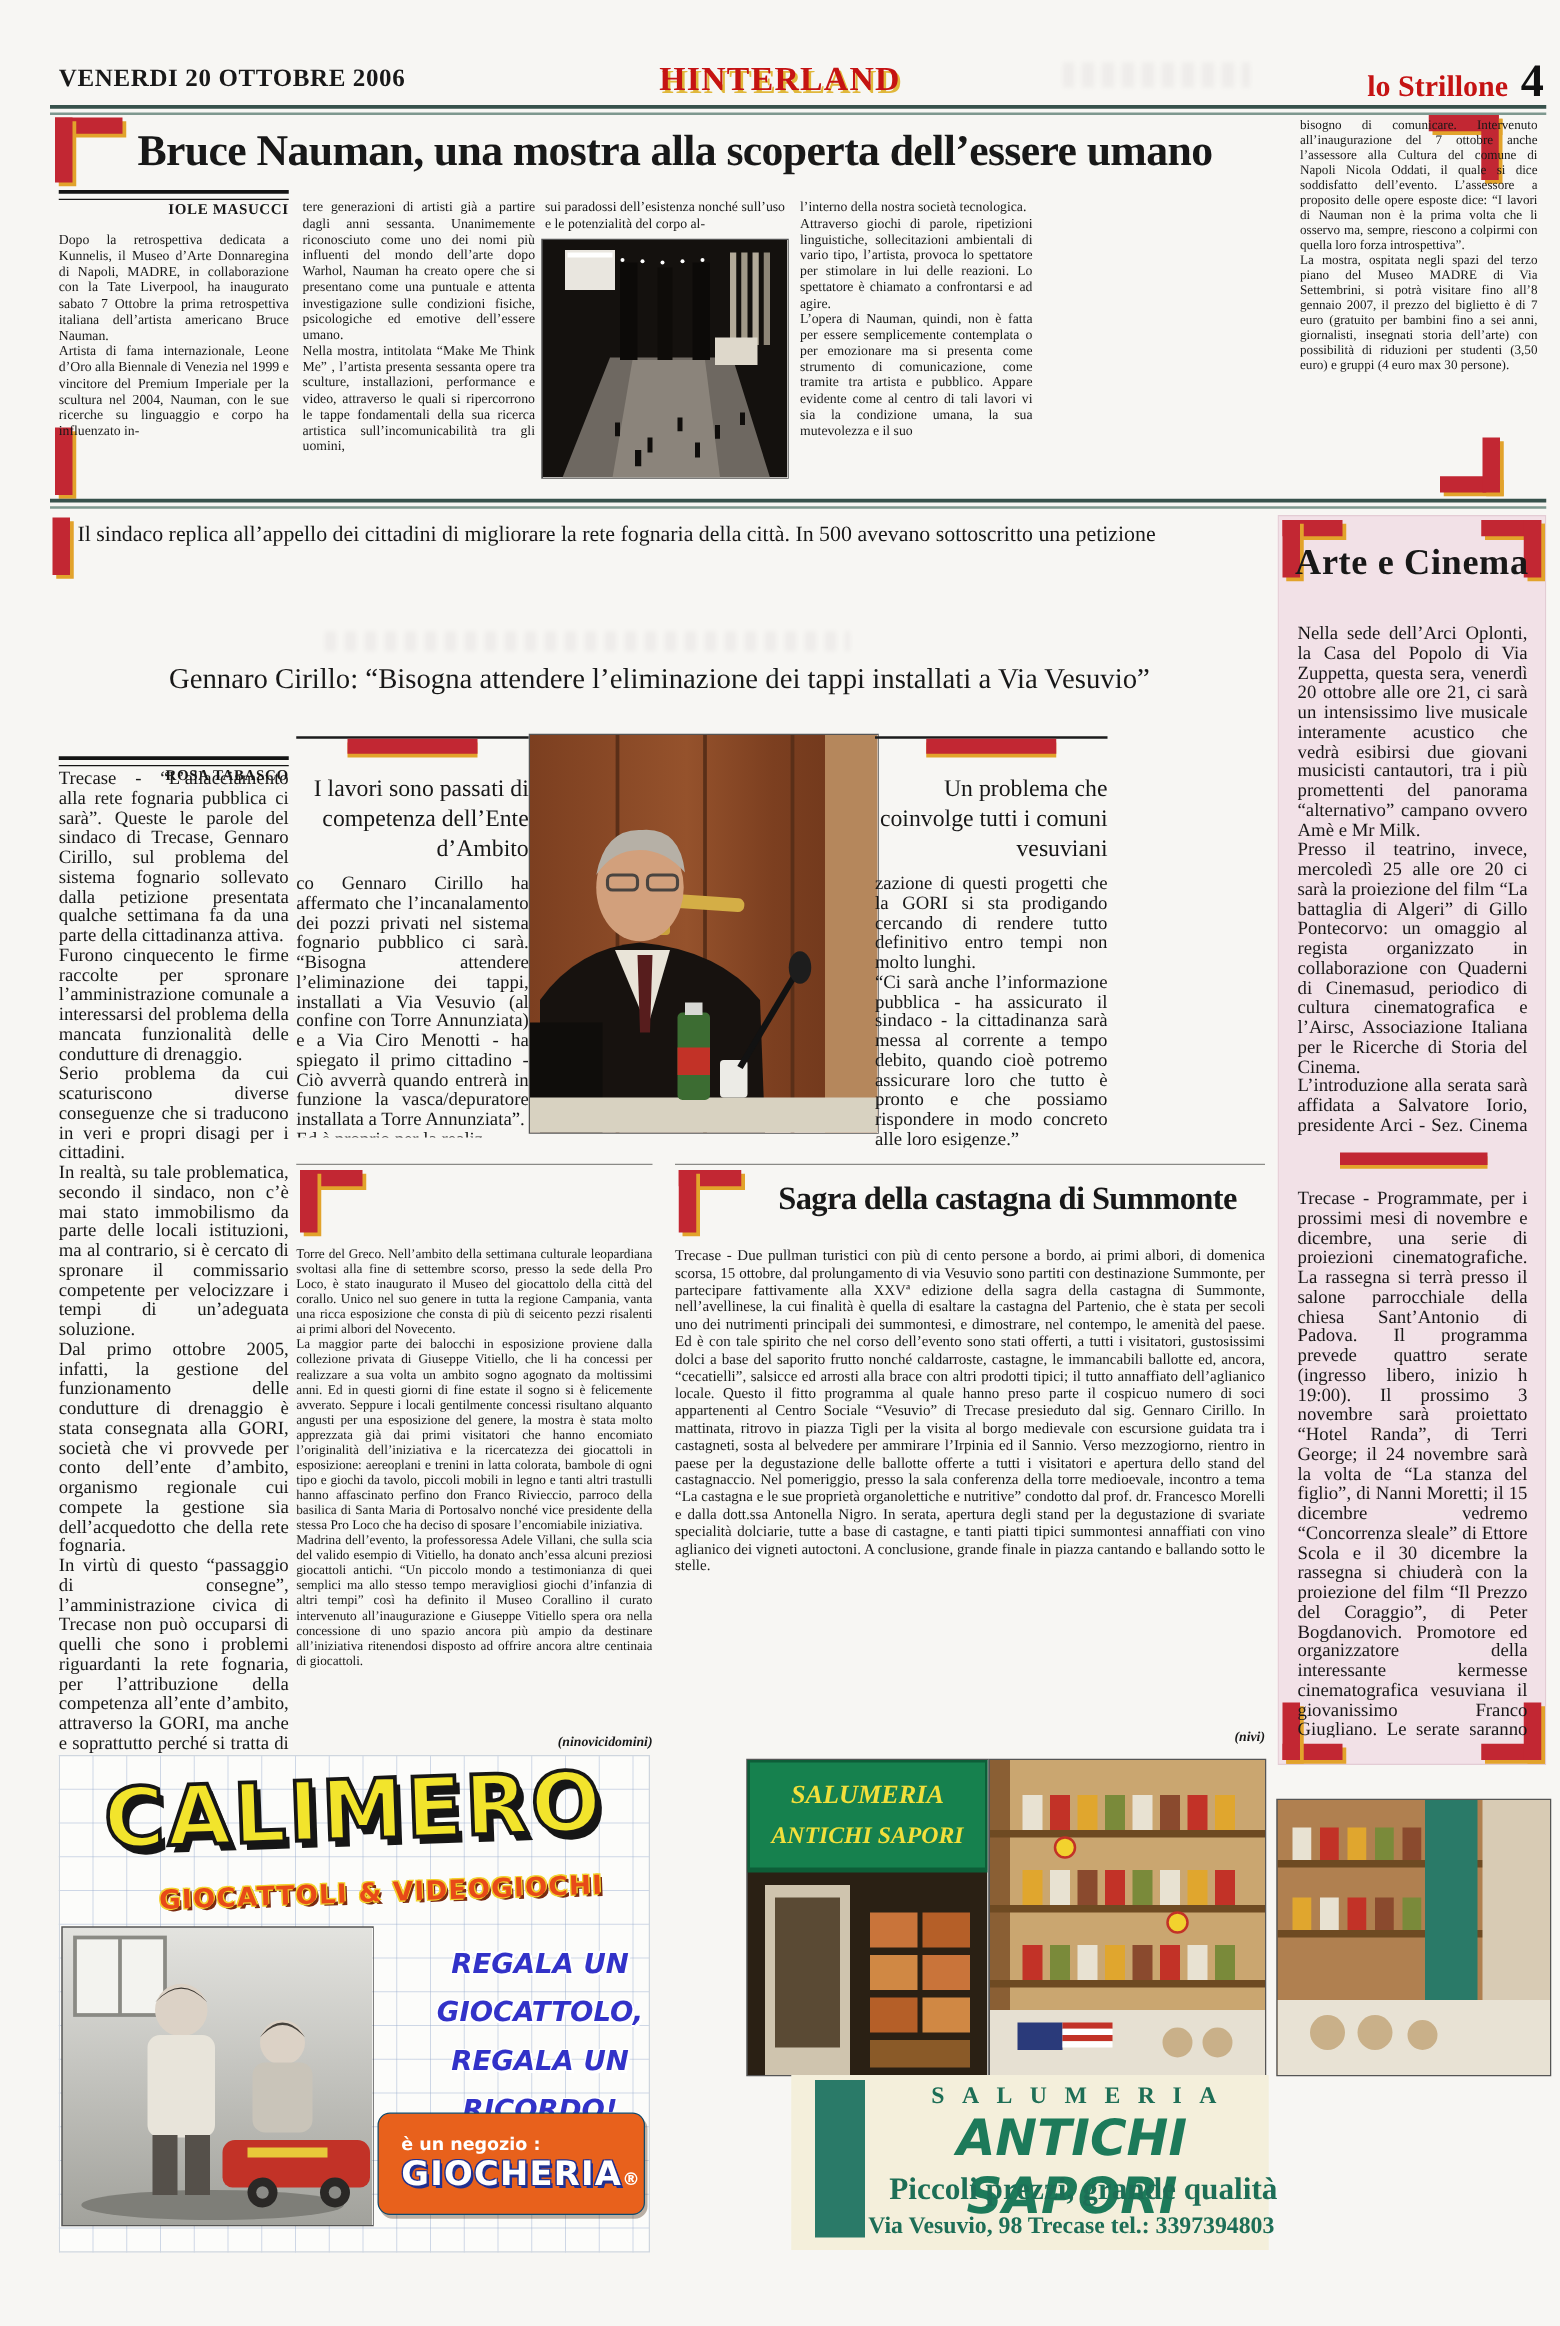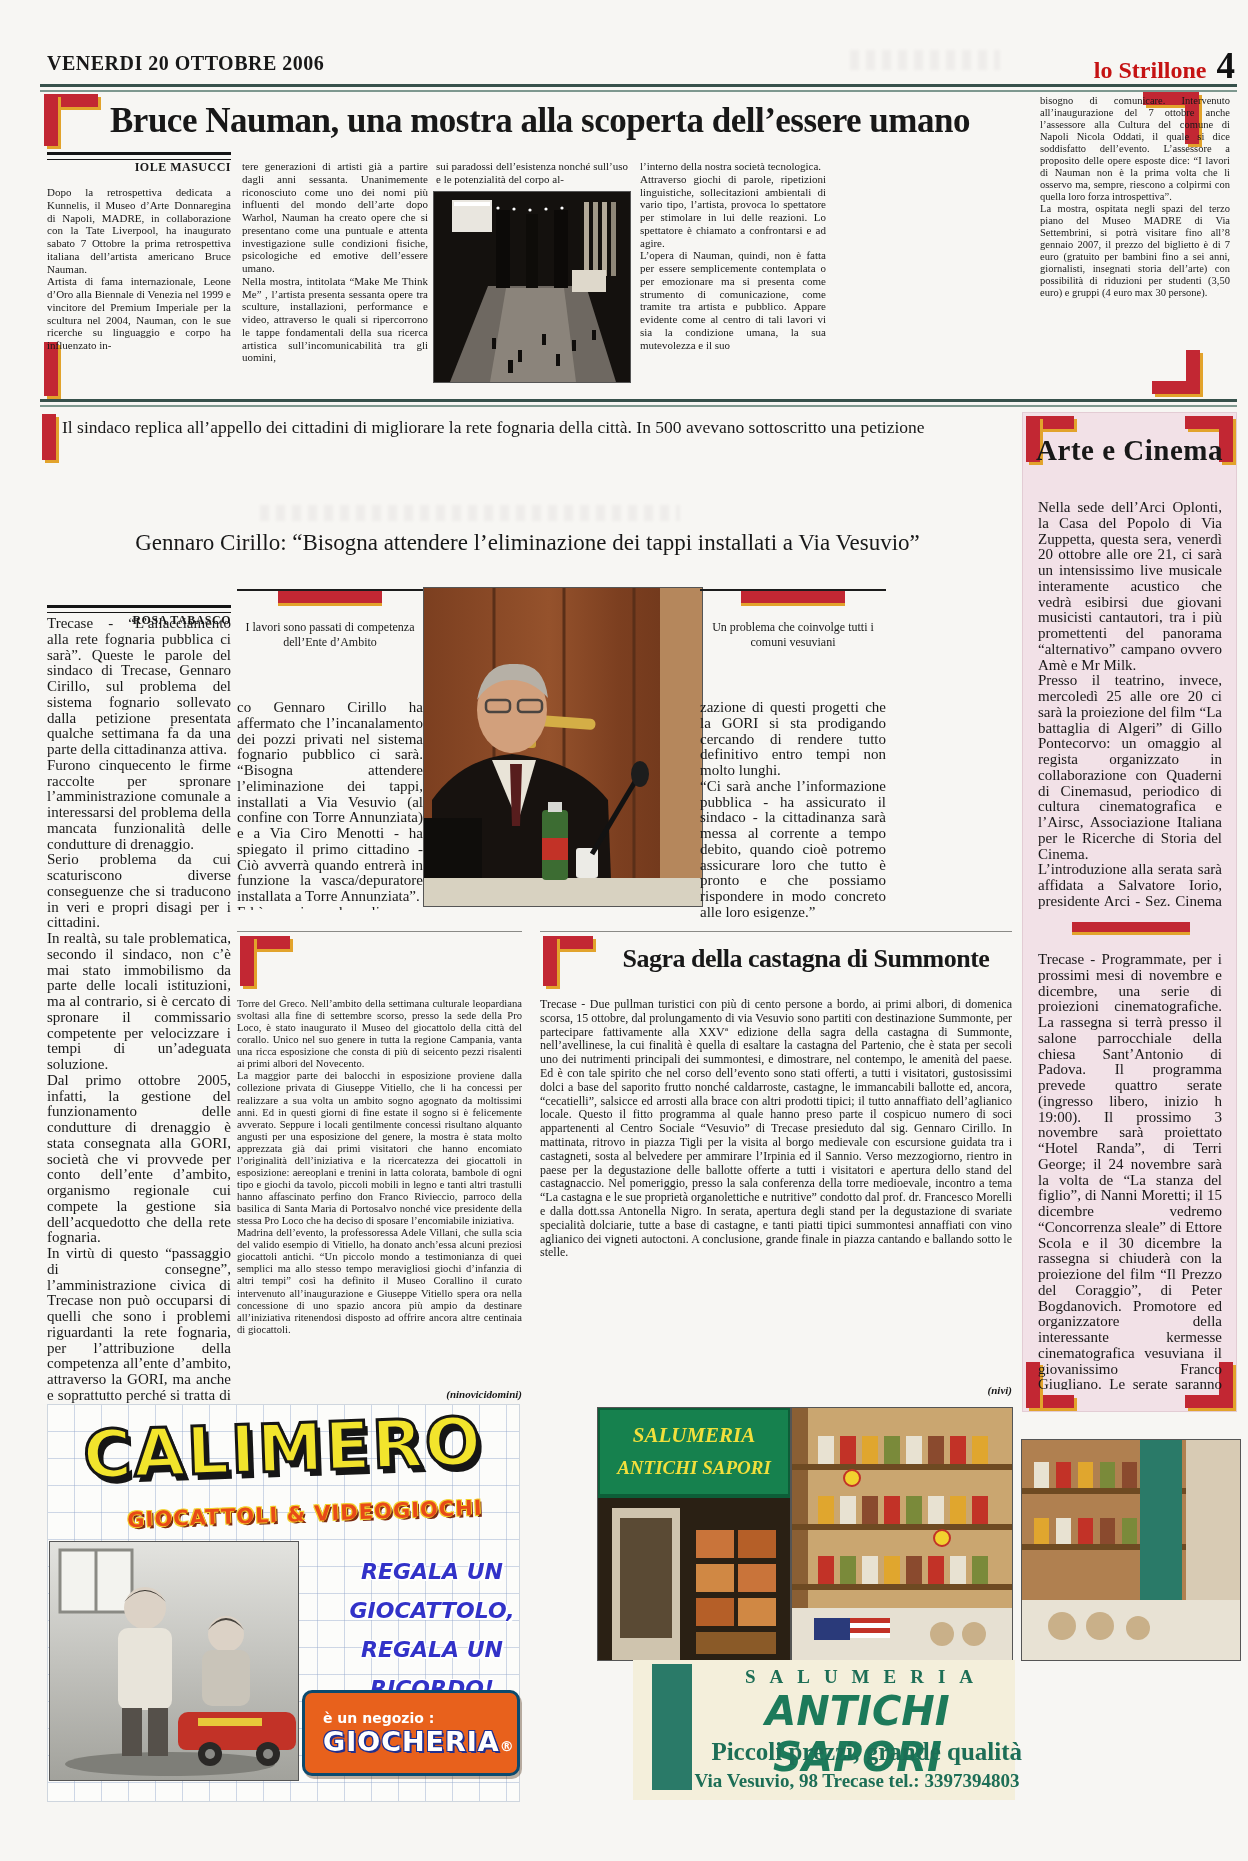--- a/index.html
+++ b/index.html
@@ -33,21 +33,21 @@
   .sz-main{font-size:15px;line-height:1.05;}
   .sz-museo{font-size:10.6px;line-height:1.14;}
   .sz-sagra{font-size:12px;line-height:1.15;}
   .t-nauman{font-size:35px;font-weight:bold;letter-spacing:-0.5px;}
   .kicker{font-size:17.5px;}
   .headline{font-size:46px;font-weight:bold;text-align:center;letter-spacing:-1px;color:#c1203a;
             text-shadow:3px 3px 0 #7d1d3d;}
   .subhead{font-size:23px;text-align:center;}
   .callout-line{border-top:2px solid #1c1c1c;}
   .callout-bar{background:#c22733;box-shadow:0 3px 0 #e2a32b;}
-  .callout-h{font-size:12px;text-align:center;line-height:1.25;}
+  .callout-h{font-size:19px;text-align:right;line-height:1.25;}
   .subtitle2{font-size:22px;font-weight:bold;text-align:center;letter-spacing:-0.5px;}
   .subtitle3{font-size:26px;font-weight:bold;text-align:center;letter-spacing:-0.5px;}
   .sig{font-size:11px;font-weight:bold;font-style:italic;text-align:right;}
   .hairline{border-top:1.5px solid #8a8a86;}
   
   .sidebox{background:#f2e1e7;box-shadow:0 0 0 1px #e3ccd4 inset;}
   .side-title{font-size:29px;font-weight:bold;text-align:center;letter-spacing:.5px;}
   .side-bar{background:#c22733;box-shadow:0 3px 0 #e2a32b;}
   
   .ad-cal{background:#fcfcfa;
@@ -56,21 +56,21 @@
     background-size:27px 27px;box-shadow:0 0 0 1px #cfd6de inset;}
   .cal-brand{font-family:"DejaVu Sans",sans-serif;font-weight:bold;font-size:66px;text-align:center;
     color:#f2e42c;-webkit-text-stroke:3px #161616;letter-spacing:2px;transform:rotate(-2deg);
     text-shadow:4px 6px 0 #161616;}
   .cal-tag{font-family:"DejaVu Sans",sans-serif;font-weight:bold;font-size:21px;text-align:center;
     color:#e84a18;transform:rotate(-2deg);letter-spacing:1px;
     text-shadow:-1px -1px 0 #f2d22e,1px -1px 0 #f2d22e,-1px 1px 0 #f2d22e,2px 2px 0 #7a2a10;}
   .cal-slogan{font-family:"DejaVu Sans",sans-serif;font-weight:bold;font-style:italic;font-size:22px;
     color:#3232c8;text-align:center;line-height:39px;
     text-shadow:-1px -1px 0 #fff,1px -1px 0 #fff,-1px 1px 0 #fff,2px 2px 0 #fff;}
-  .cal-store{background:#e8611c;border:3px solid #0c4a6e;border-radius:10px;
+  .cal-store{background:#e8611c;border:1px solid #0c4a6e;border-radius:10px;
     box-shadow:2px 3px 0 rgba(60,30,0,.35);display:flex;align-items:center;gap:8px;padding:6px 10px;}
   .cal-store-label{font-family:"DejaVu Sans",sans-serif;font-weight:bold;font-size:14px;color:#fff;}
   .cal-store-name{font-family:"DejaVu Sans",sans-serif;font-weight:bold;font-size:27px;color:#fff;
     letter-spacing:1px;text-shadow:2px 2px 0 #203090,-1px -1px 0 #203090,1px -1px 0 #203090,-1px 1px 0 #203090;}
   .cal-addr{font-family:"DejaVu Sans",sans-serif;font-weight:bold;font-style:italic;font-size:15px;
     color:#f2d22e;letter-spacing:1px;
     text-shadow:-1px -1px 0 #3a3a3a,1px -1px 0 #3a3a3a,-1px 1px 0 #3a3a3a,2px 2px 0 #3a3a3a;}
   .sal-cream{background:#f4efdb;}
   .sal-teal{background:#2a7a68;}
   .sal-type{font-size:19px;font-weight:bold;color:#1d6e56;text-align:center;letter-spacing:14px;text-indent:14px;}
@@ -83,20 +83,21 @@
     filter:blur(1.5px);opacity:.12;}
   .bottom-edge{background:linear-gradient(#ece
 dea,#b9bfb9 55%,#929a92);}
 </style>
 </head>
 <body>
 
 <div class="page">
 
   <div class="abs hdr-date" style="left:47px;top:52px;">VENERDI 20 OTTOBRE 2006</div>
+  <div class="abs hdr-section" style="left:424px;top:48px;width:400px;">HINTERLAND</div>
   <div class="abs" style="left:1020px;top:44px;width:215px;text-align:right;">
     <span class="masthead">lo Strillone</span><span class="pageno">4</span>
   </div>
   <div class="abs ghost" style="left:850px;top:50px;width:150px;height:20px;"></div>
   <div class="abs dbl" style="left:40px;top:84px;width:1197px;"></div>
 
   <div class="abs cnr" style="left:44px;top:94px;width:54px;height:52px;">
       <i class="h"></i>
       <i class="v"></i>
     </div>

